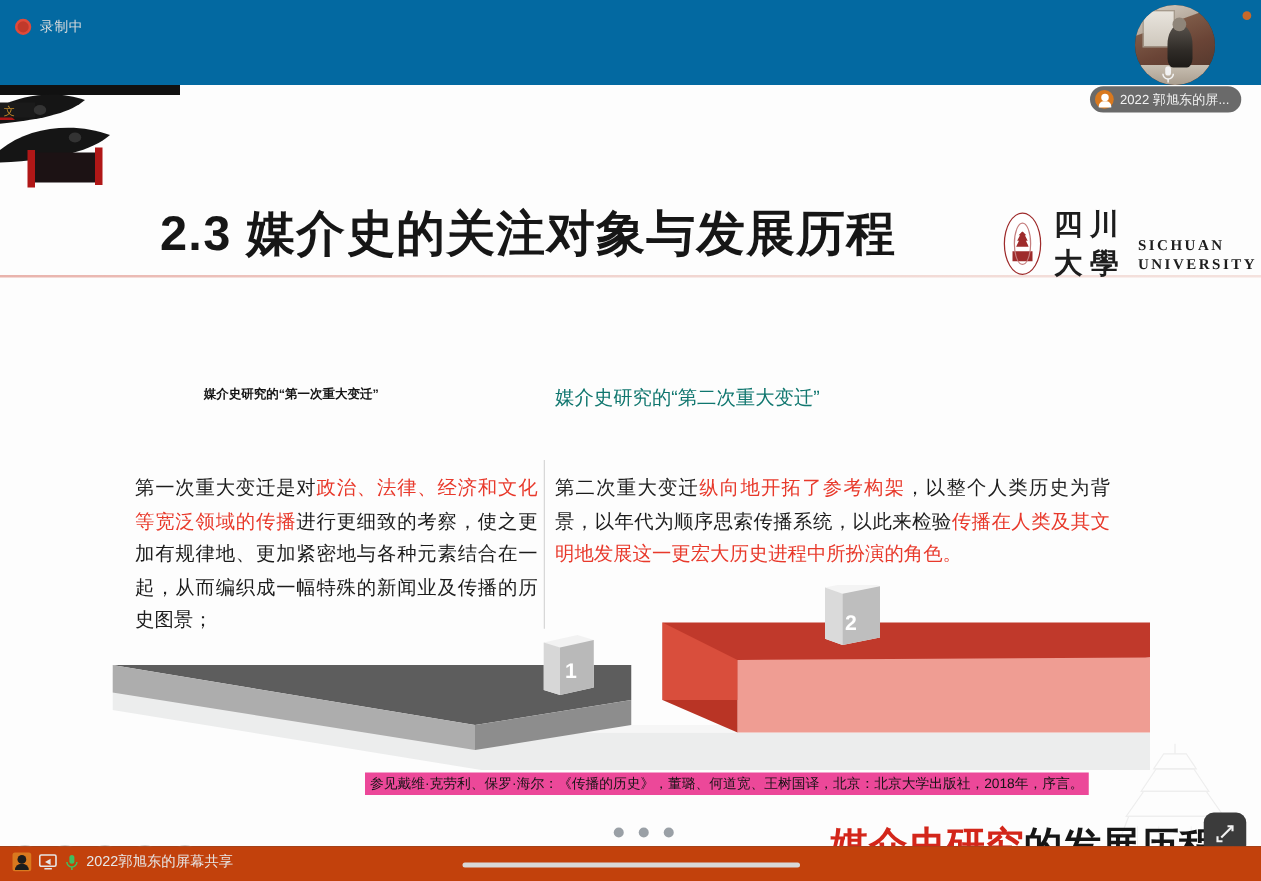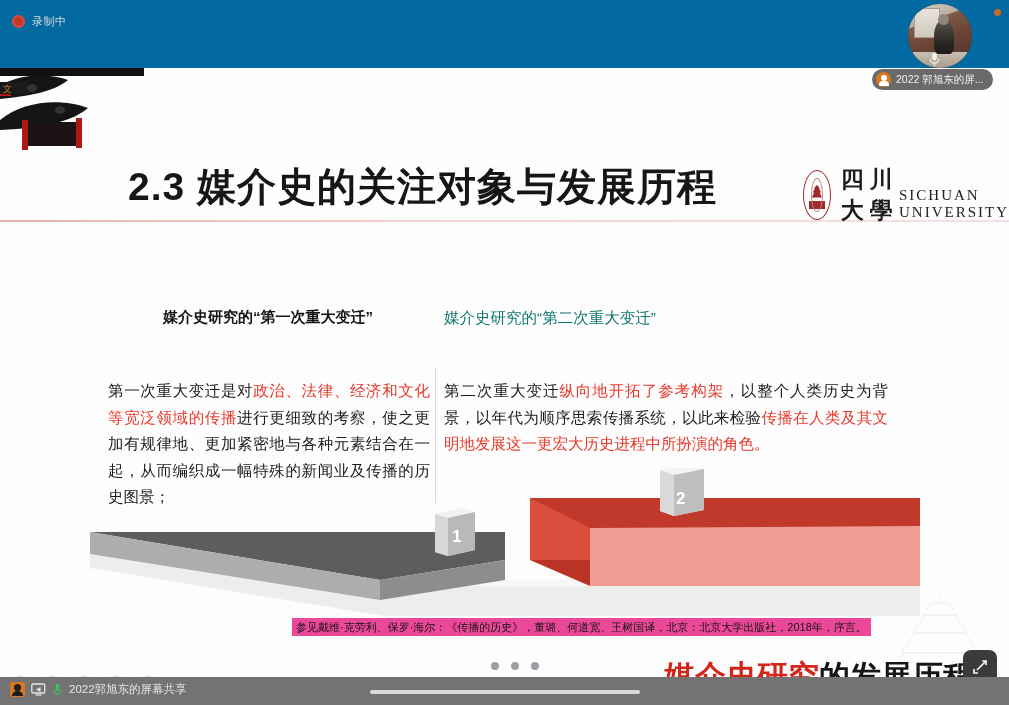--- a/index.html
+++ b/index.html
@@ -51,25 +51,25 @@
       border-radius:50%; border:1px solid #c57e7e; }
   .scu-pagoda { position:absolute; left:50%; top:50%; transform:translate(-50%,-50%);
       width:14px; height:20px; background:#9e2b2b;
       clip-path:polygon(50% 0,72% 16%,64% 16%,80% 38%,70% 38%,86% 62%,14% 62%,30% 38%,20% 38%,36% 16%,28% 16%);
       }
   .scu-pagoda-base { position:absolute; left:50%; top:62%; transform:translateX(-50%);
       width:16px; height:8px; background:#9e2b2b; }
   .scu-names { display:flex; flex-direction:row; align-items:center; }
   .scu-cn { font-family:"Liberation Serif","DejaVu Serif",serif; font-size:23px; font-weight:bold;
       color:#1d1d1d; letter-spacing:6px; }
-  .scu-en { font-family:"Liberation Serif","DejaVu Serif",serif; font-size:15px; font-weight:normal;
+  .scu-en { font-family:"Liberation Serif","DejaVu Serif",serif; font-size:12px; font-weight:bold;
       color:#1d1d1d; letter-spacing:2px; margin-top:18px; }
 
   
-  .head-left  { position:absolute; left:163px; top:240px; font-size:15px; font-weight:bold; color:#141414; white-space:nowrap; }
+  .head-left  { position:absolute; left:163px; top:240px; font-size:10px; font-weight:bold; color:#141414; white-space:nowrap; }
   .head-right { position:absolute; left:444px; top:240px; font-size:15.5px; font-weight:normal; color:#0f766e; white-space:nowrap; }
 
   
   .para { position:absolute; font-size:15.5px; line-height:26.5px; color:#1c1c1c; text-align:justify; }
   .para-left  { left:108px; top:310px; width:322px; }
   .para-right { left:444px; top:310px; width:444px; }
   .hl { color:#e8392b; }
 
   
   .divider { position:absolute; left:435px; top:300px; width:1px; height:135px; background:#d8d8d8; }
@@ -96,21 +96,21 @@
   
   .tools { position:absolute; left:8px; top:608px; display:flex; gap:8px; align-items:center; }
   .tool { width:24px; height:24px; border-radius:50%; border:1.2px solid #d6d6d6; display:flex;
           align-items:center; justify-content:center; background:rgba(255,255,255,.25); }
 
   
   .expand { position:absolute; left:963px; top:582px; width:34px; height:34px; border-radius:8px;
       background:#3b3b3b; display:flex; align-items:center; justify-content:center; }
 
   
-  .sysbar { position:absolute; left:0; top:677px; width:1009px; height:28px; background:#737373; }
+  .sysbar { position:absolute; left:0; top:677px; width:1009px; height:28px; background:#c2410c; }
   .sysleft { position:absolute; left:10px; top:5px; display:flex; align-items:center; gap:6px; }
   .sys-person { width:15px; height:15px; background:#d9791f; border-radius:2px; position:relative; }
   .sys-person:after { content:""; position:absolute; left:4px; top:2px; width:7px; height:7px; border-radius:50%; background:#1d1d1d; }
   .sys-person:before { content:""; position:absolute; left:2px; top:9px; width:11px; height:5px;
       border-radius:5px 5px 0 0; background:#1d1d1d; }
   .sys-label { color:#e6e6e6; font-size:11.5px; }
   .homebar { position:absolute; left:370px; top:690px; width:270px; height:4px; border-radius:2px; background:#d8d8d8; }
 
   
   .vchip { position:absolute; left:872px; top:69px; height:21px; border-radius:11px; background:#6a6a6a;

